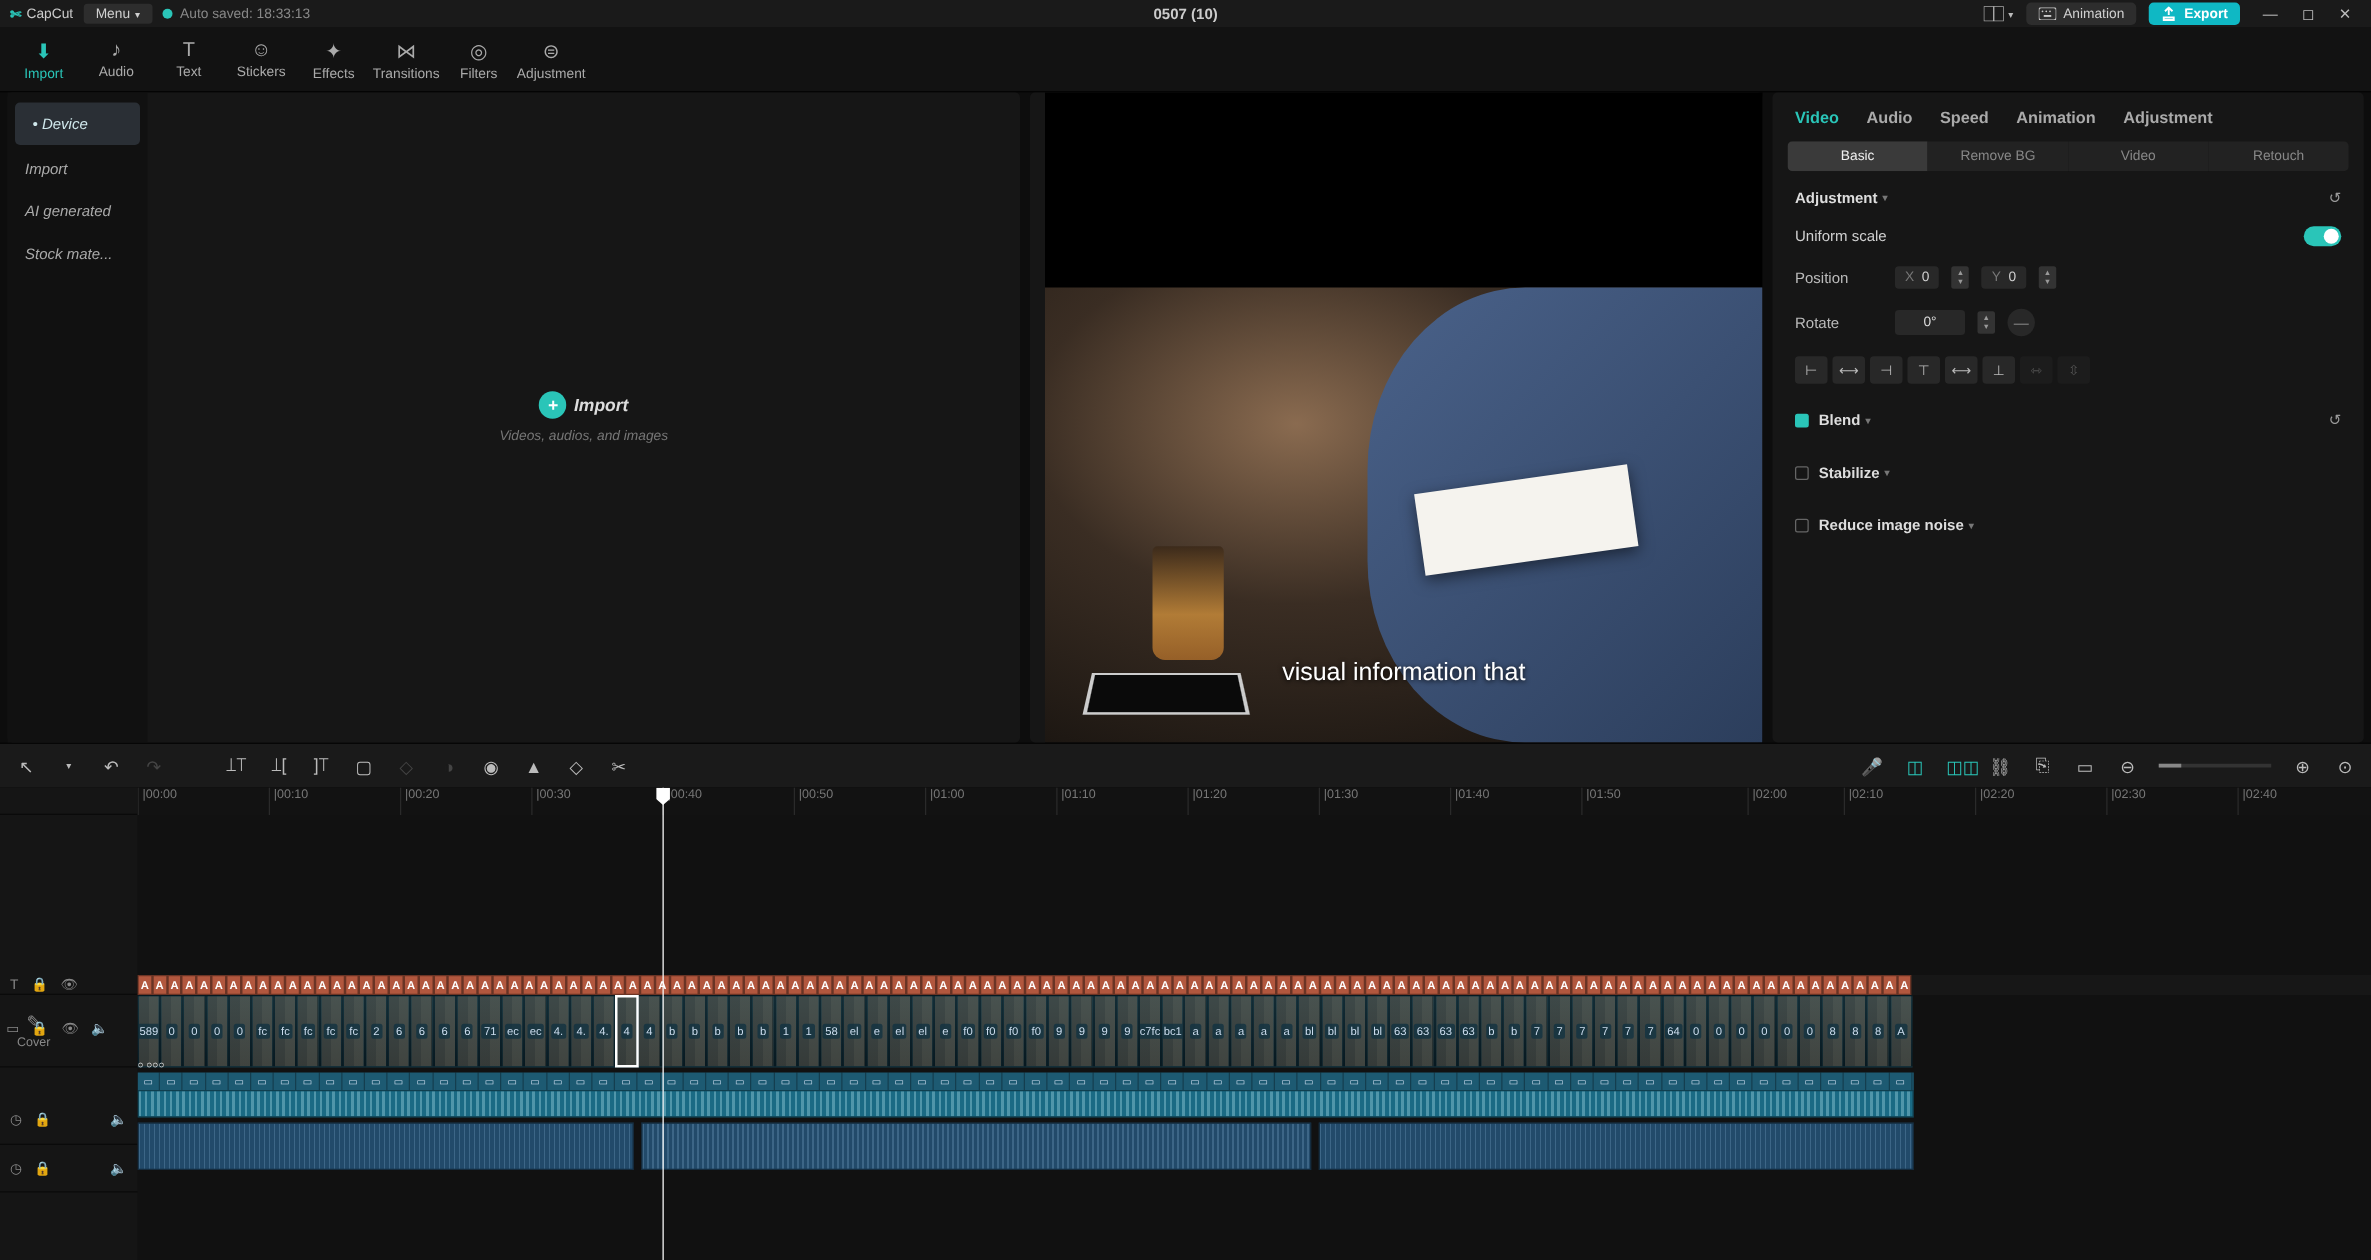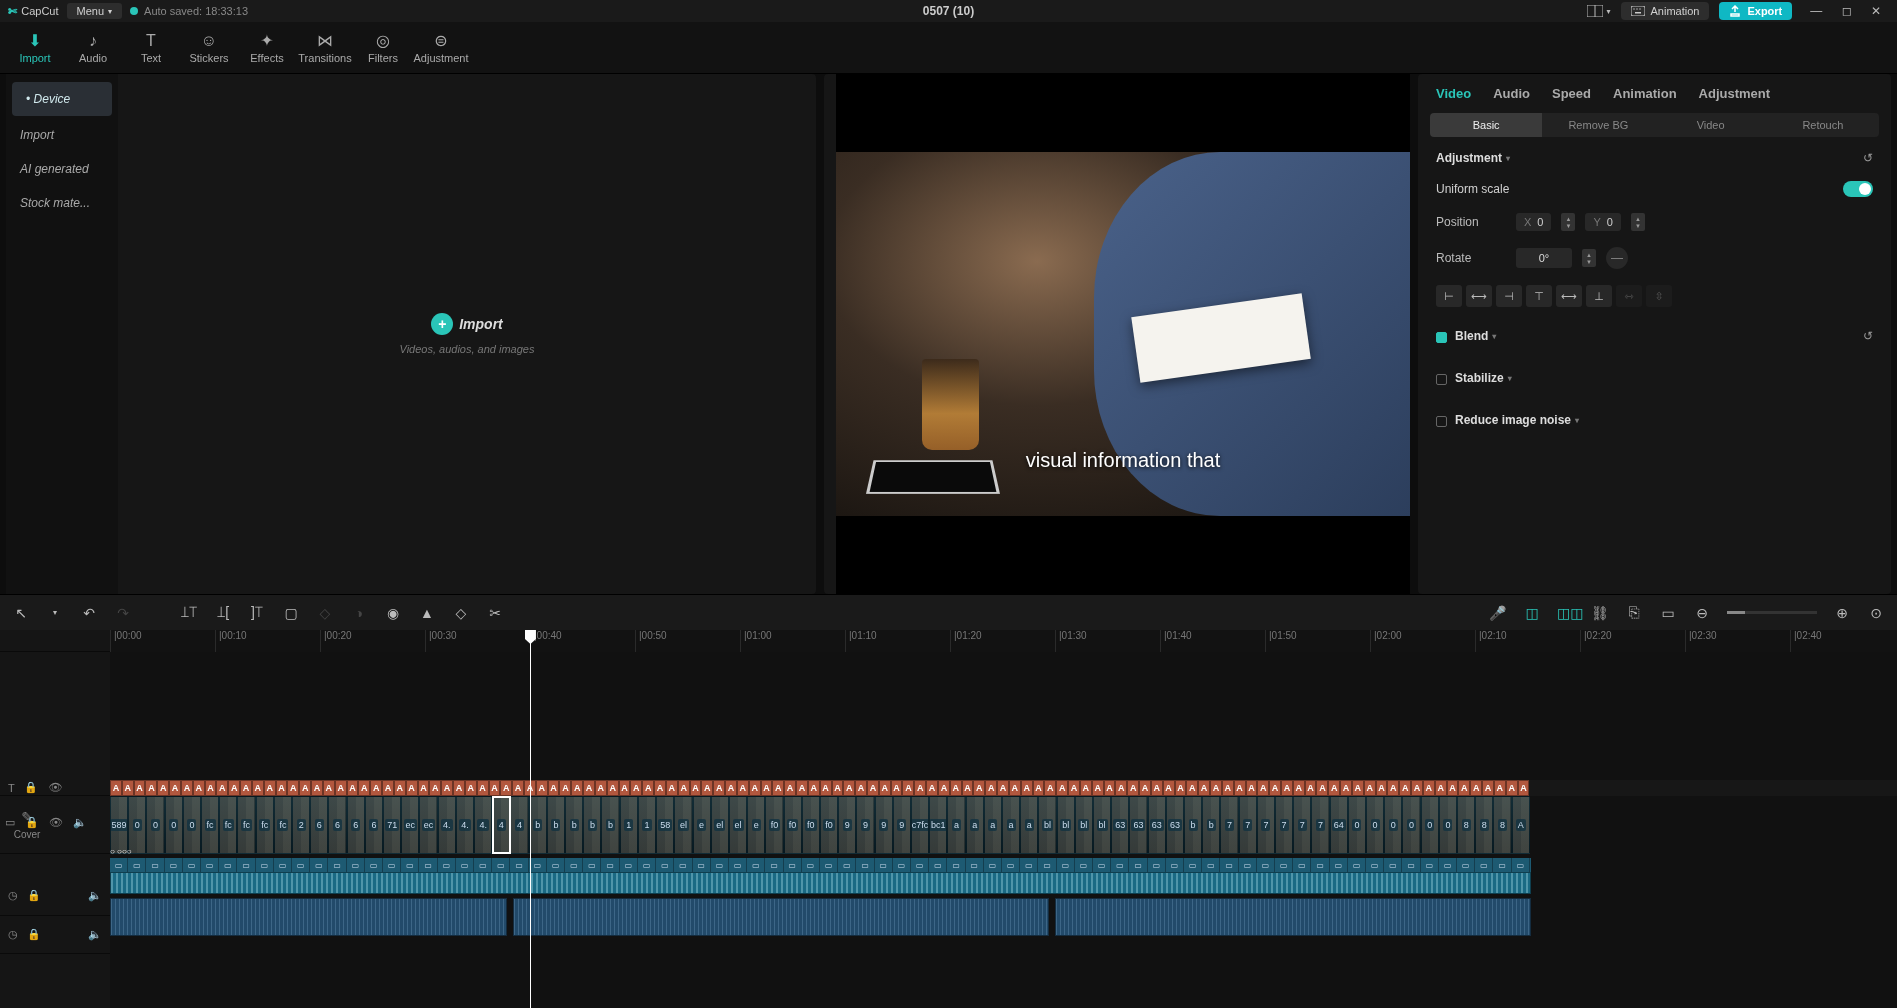--- a/index.html
+++ b/index.html
@@ -34,21 +34,21 @@
 .src-tabs .stab.active { background:#2a2f35; color:#d0e8ec; border-radius:4px; margin:2px 6px;}
 .media-body { flex:1; display:flex; align-items:center; justify-content:center; }
 .drop { text-align:center; color:#888;}
 .drop .plus { width:22px; height:22px; border-radius:50%; background:#2ac5b8; color:#fff; display:inline-flex; align-items:center; justify-content:center; margin-right:6px; font-size:14px; font-weight:bold;}
 .drop .ttl { display:flex; align-items:center; justify-content:center; font-size:14px; color:#ddd; font-weight:600;}
 .drop .sub { margin-top:8px; font-size:11px; color:#777; }
 
 
 .player-panel { width:586px; display:flex; flex-direction:column; }
 .player-head { height:34px; display:flex; align-items:center; padding:0 12px; color:#bbb; font-size:12px; justify-content:space-between;}
-.player-stage { flex:1; background:#000; position:relative; display:flex; align-items:center; justify-content:center; overflow:hidden;margin-left:12px;}
+.player-stage { flex:1; background:#000; position:relative; display:flex; align-items:flex-end; justify-content:center; overflow:hidden;margin-left:12px;}
 .player-stage .frame { width:100%; height:70%; background: radial-gradient(ellipse at 35% 30%, #8a6b50 0%, #3a2d23 40%, #0e0c0a 100%); position:relative;}
 .player-stage .cap { position:absolute; bottom:12%; left:0; right:0; text-align:center; font-size:20px; color:#fff; text-shadow:0 1px 4px #000; font-weight:500;}
 .shirt{position:absolute;right:0;top:0;width:55%;height:100%;background:linear-gradient(135deg,#4a628a,#2c3e5c);border-radius:40% 0 0 40%;}
 .paper{position:absolute;right:18%;top:42%;width:30%;height:18%;background:#f5f3ee;transform:rotate(-8deg);box-shadow:0 4px 12px rgba(0,0,0,.5);}
 .glass{position:absolute;left:15%;bottom:18%;width:10%;height:25%;background:linear-gradient(#3a2818,#c78a3a 60%,#a86a2a);border-radius:4px 4px 10px 10px;opacity:.85;}
 .tablet{position:absolute;left:6%;bottom:3%;width:22%;height:16%;border:3px solid #ccc;background:#0a0a0a;transform:perspective(400px) rotateX(55deg);}
 .player-foot { height:38px; display:flex; align-items:center; padding:0 12px; font-size:12px; color:#2ac5b8;}
 .player-foot .dur { color:#bbb; margin-left:8px;}
 .player-foot .play { margin:auto; color:#ddd; font-size:16px; cursor:pointer;}
 .player-foot .pfright { margin-left:auto; display:flex; gap:12px; color:#bbb; }
@@ -72,21 +72,21 @@
 .slider .fill { height:100%; background:#2ac5b8;}
 .slider .thumb { width:10px; height:10px; border-radius:50%; background:#fff; position:absolute; top:-4px; transform:translateX(-50%);}
 .numfield { background:#282828; border-radius:3px; padding:4px 8px; color:#ddd; width:56px; text-align:center; display:flex; align-items:center; justify-content:center; font-size:11px;}
 .stepper { width:14px; height:18px; background:#333; display:flex; flex-direction:column; justify-content:center; align-items:center; gap:1px; border-radius:2px; font-size:6px; color:#999;}
 .xyfield { display:flex; align-items:center; gap:6px; background:#282828; border-radius:3px; padding:3px 8px; font-size:11px;}
 .xyfield .lab { color:#777;}
 .toggle { width:30px; height:16px; background:#2ac5b8; border-radius:8px; position:relative; cursor:pointer; margin-left:auto;}
 .toggle::after { content:""; width:12px; height:12px; background:#fff; border-radius:50%; position:absolute; right:2px; top:2px;}
 .align-row { display:flex; gap:4px;}
 .align-row .ab { width:26px; height:22px; background:#282828; border-radius:3px; display:flex; align-items:center; justify-content:center; color:#bbb; font-size:11px; cursor:pointer;}
-.collap { display:flex; align-items:flex-end; gap:8px; padding:6px 0; }
+.collap { display:flex; align-items:center; gap:8px; padding:6px 0; }
 .chk { width:11px; height:11px; border:1px solid #666; border-radius:2px; display:inline-block;}
 .chk.on { background:#2ac5b8; border-color:#2ac5b8;}
 
 
 .tl-toolbar { height:36px; background:#1a1a1a; display:flex; align-items:center; padding:0 12px; gap:16px; border-top:1px solid #000;}
 .tl-toolbar .tlb { color:#bbb; cursor:pointer; font-size:14px; width:18px; text-align:center;}
 .tl-toolbar .tlb.dim { color:#444;}
 .tl-toolbar .spacer { flex:1;}
 .zoom-sl { width:90px; height:3px; background:#333;}
 
@@ -397,21 +397,21 @@
         <div class="tick" style="left: 210px;">|00:20</div>
         <div class="tick" style="left: 315px;">|00:30</div>
         <div class="tick" style="left: 420px;">|00:40</div>
         <div class="tick" style="left: 525px;">|00:50</div>
         <div class="tick" style="left: 630px;">|01:00</div>
         <div class="tick" style="left: 735px;">|01:10</div>
         <div class="tick" style="left: 840px;">|01:20</div>
         <div class="tick" style="left: 945px;">|01:30</div>
         <div class="tick" style="left: 1050px;">|01:40</div>
         <div class="tick" style="left: 1155px;">|01:50</div>
-        <div class="tick" style="left: 1260px;">|02:00</div>
+        <div class="tick" style="left: 1288px;">|02:00</div>
         <div class="tick" style="left: 1365px;">|02:10</div>
         <div class="tick" style="left: 1470px;">|02:20</div>
         <div class="tick" style="left: 1575px;">|02:30</div>
         <div class="tick" style="left: 1680px;">|02:40</div>
       </div>
     <div style="height:128px;"></div>
     <div class="tracks">
       <div class="track sub">
           <div class="clip-strip" id="subStrip" style="width: 1420.66px;">
             <div class="seg subt" style="width: 11.8389px; height: 100%;">A</div>

